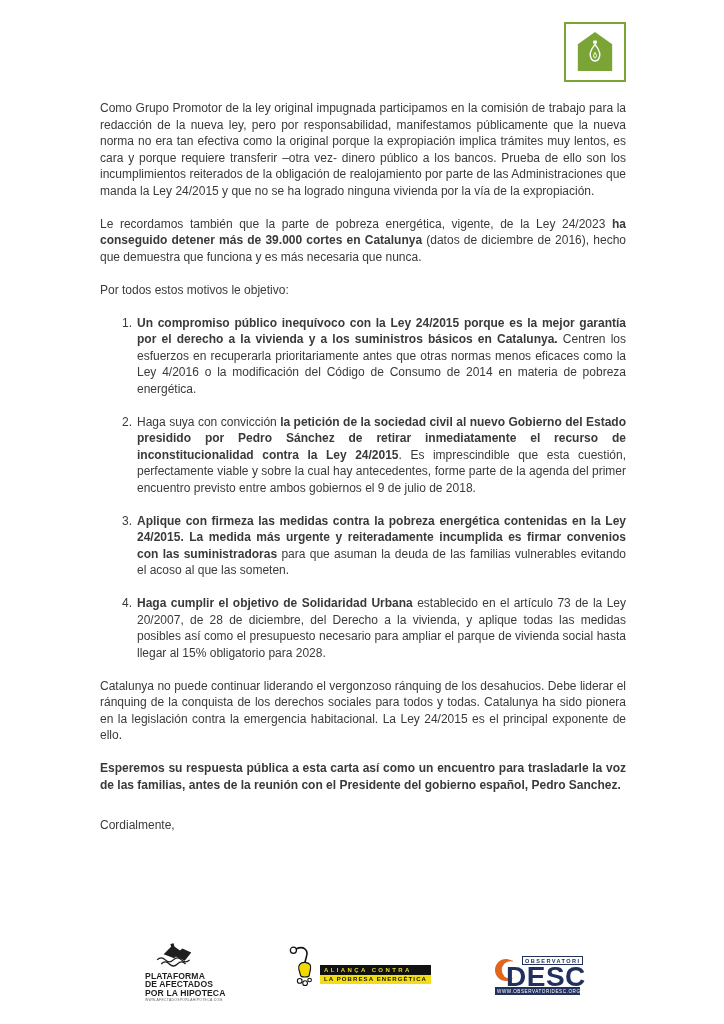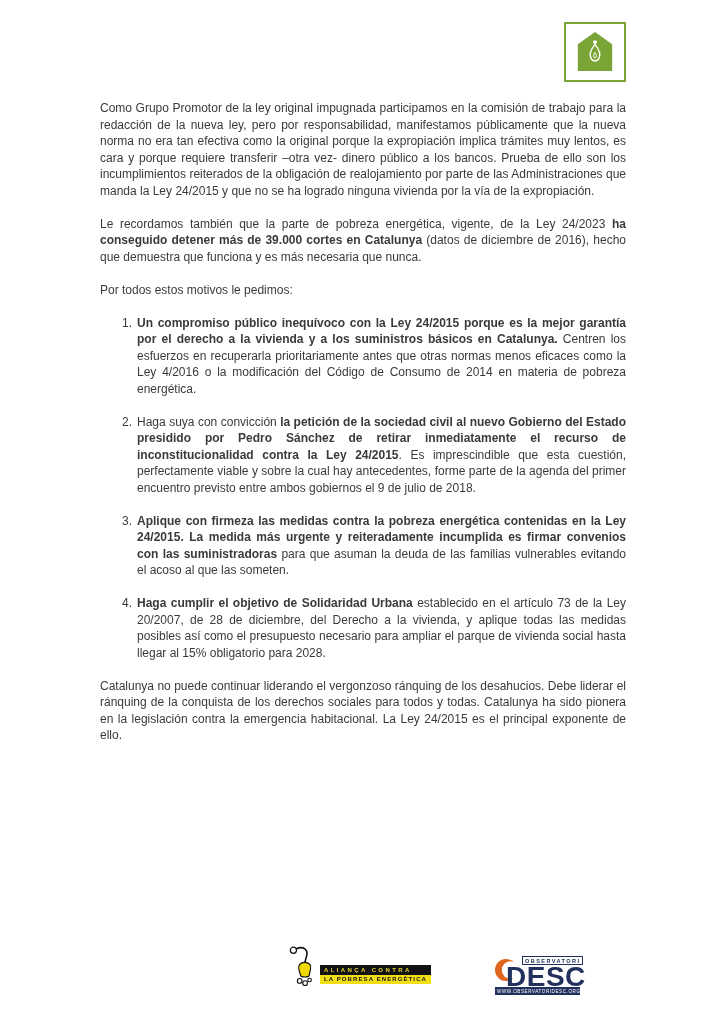--- a/index.html
+++ b/index.html
@@ -92,21 +92,21 @@
       <path d="M22,23.5 c-1.9,2.4 -1.9,4.6 0,6 c1.9,-1.4 1.9,-3.6 0,-6 Z" fill="none" stroke="#ffffff" stroke-width="1"></path>
     </svg>
   </div>
 
   <div class="content">
 
     <p><span>Como Grupo Promotor de la ley original impugnada participamos en la comisión de trabajo para la redacción de la nueva ley, pero por responsabilidad, manifestamos públicamente que la nueva norma no era tan efectiva como la original porque la expropiación implica trámites muy lentos, es cara y porque requiere transferir –otra vez- dinero público a los bancos. Prueba de ello son los incumplimientos reiterados de la obligación de realojamiento por parte de las Administraciones que manda la Ley 24/2015 y que no se ha logrado ninguna vivienda por la vía de la expropiación.</span></p>
 
     <p><span>Le recordamos también que la parte de pobreza energética, vigente, de la Ley 24/2023 </span><span style="font-weight: 700;">ha conseguido detener más de 39.000 cortes en Catalunya</span><span> (datos de diciembre de 2016), hecho que demuestra que funciona y es más necesaria que nunca.</span></p>
 
-    <p><span>Por todos estos motivos le pedimos:</span></p>
+    <p><span>Por todos estos motivos le objetivo:</span></p>
 
     <ol class="petitions">
       <li>
         <span class="li-num">1.</span>
         <span class="li-text"><span style="font-weight: 700;">Un compromiso público inequívoco con la Ley 24/2015 porque es la mejor garantía por el derecho a la vivienda y a los suministros básicos en Catalunya.</span><span> Centren los esfuerzos en recuperarla prioritariamente antes que otras normas menos eficaces como la Ley 4/2016 o la modificación del Código de Consumo de 2014 en materia de pobreza energética.</span></span>
       </li>
       <li>
         <span class="li-num">2.</span>
         <span class="li-text"><span>Haga suya con convicción </span><span style="font-weight: 700;">la petición de la sociedad civil al nuevo Gobierno del Estado presidido por Pedro Sánchez de retirar inmediatamente el recurso de inconstitucionalidad contra la Ley 24/2015</span><span>. Es imprescindible que esta cuestión, perfectamente viable y sobre la cual hay antecedentes, forme parte de la agenda del primer encuentro previsto entre ambos gobiernos el 9 de julio de 2018.</span></span>
       </li>
@@ -115,24 +115,39 @@
         <span class="li-text"><span style="font-weight: 700;">Aplique con firmeza las medidas contra la pobreza energética contenidas en la Ley 24/2015. La medida más urgente y reiteradamente incumplida es firmar convenios con las suministradoras</span><span> para que asuman la deuda de las familias vulnerables evitando el acoso al que las someten.</span></span>
       </li>
       <li>
         <span class="li-num">4.</span>
         <span class="li-text"><span style="font-weight: 700;">Haga cumplir el objetivo de Solidaridad Urbana</span><span> establecido en el artículo 73 de la Ley 20/2007, de 28 de diciembre, del Derecho a la vivienda, y aplique todas las medidas posibles así como el presupuesto necesario para ampliar el parque de vivienda social hasta llegar al 15% obligatorio para 2028.</span></span>
       </li>
     </ol>
 
     <p><span>Catalunya no puede continuar liderando el vergonzoso ránquing de los desahucios. Debe liderar el ránquing de la conquista de los derechos sociales para todos y todas. Catalunya ha sido pionera en la legislación contra la emergencia habitacional. La Ley 24/2015 es el principal exponente de ello.</span></p>
 
+    <p class="bold-para"><span style="font-weight: 700;">Esperemos su respuesta pública a esta carta así como un encuentro para trasladarle la voz de las familias, antes de la reunión con el Presidente del gobierno español, Pedro Sanchez.</span></p>
 
+    <p class="salutation">Cordialmente,</p>
 
   </div>
 
+  <div class="pah-logo">
+    <svg viewBox="0 0 60 32" width="52" height="26" aria-hidden="true">
+      <rect x="25" y="2" width="4" height="6" fill="#1e1e1e" transform="rotate(-12 27 5)"></rect>
+      <polygon points="16,15 27,4 37,11 29,20" fill="#1e1e1e"></polygon>
+      <polygon points="29,17 39,8 50,13 42,23" fill="#1e1e1e"></polygon>
+      <path d="M8,22 q5,-5 10,0 t10,0 t10,0 t10,0" stroke="#1e1e1e" stroke-width="1.6" fill="none"></path>
+      <path d="M13,27 q5,-5 10,0 t10,0 t10,0" stroke="#1e1e1e" stroke-width="1.6" fill="none"></path>
+    </svg>
+    <div class="pah-text">PLATAFORMA</div>
+    <div class="pah-text">DE AFECTADOS</div>
+    <div class="pah-text">POR LA HIPOTECA</div>
+    <div class="pah-url">WWW.AFECTADOSPORLAHIPOTECA.COM</div>
+  </div>
 
   <div class="ape-logo">
     <svg viewBox="0 0 30 50" width="27" height="45" aria-hidden="true">
       <circle cx="6" cy="7" r="3.4" fill="none" stroke="#121212" stroke-width="1.4"></circle>
       <path d="M9,5.5 C17,1.5 23,6.5 20.5,14 C19.8,16.5 19,18.5 19,20.5" fill="none" stroke="#121212" stroke-width="1.8"></path>
       <path d="M19,20.5 c-5.5,-0.5 -8,3.5 -7,7.5 l2,7 c0.5,2.2 9,2.2 9.5,0 l1.5,-7 c1,-4 -0.5,-7 -6,-7.5 Z" fill="#f2d900" stroke="#121212" stroke-width="1.3"></path>
       <circle cx="13" cy="41" r="2.6" fill="none" stroke="#121212" stroke-width="1.2"></circle>
       <circle cx="19" cy="43.5" r="2.6" fill="none" stroke="#121212" stroke-width="1.2"></circle>
       <circle cx="24" cy="40" r="2" fill="none" stroke="#121212" stroke-width="1.2"></circle>
     </svg>

